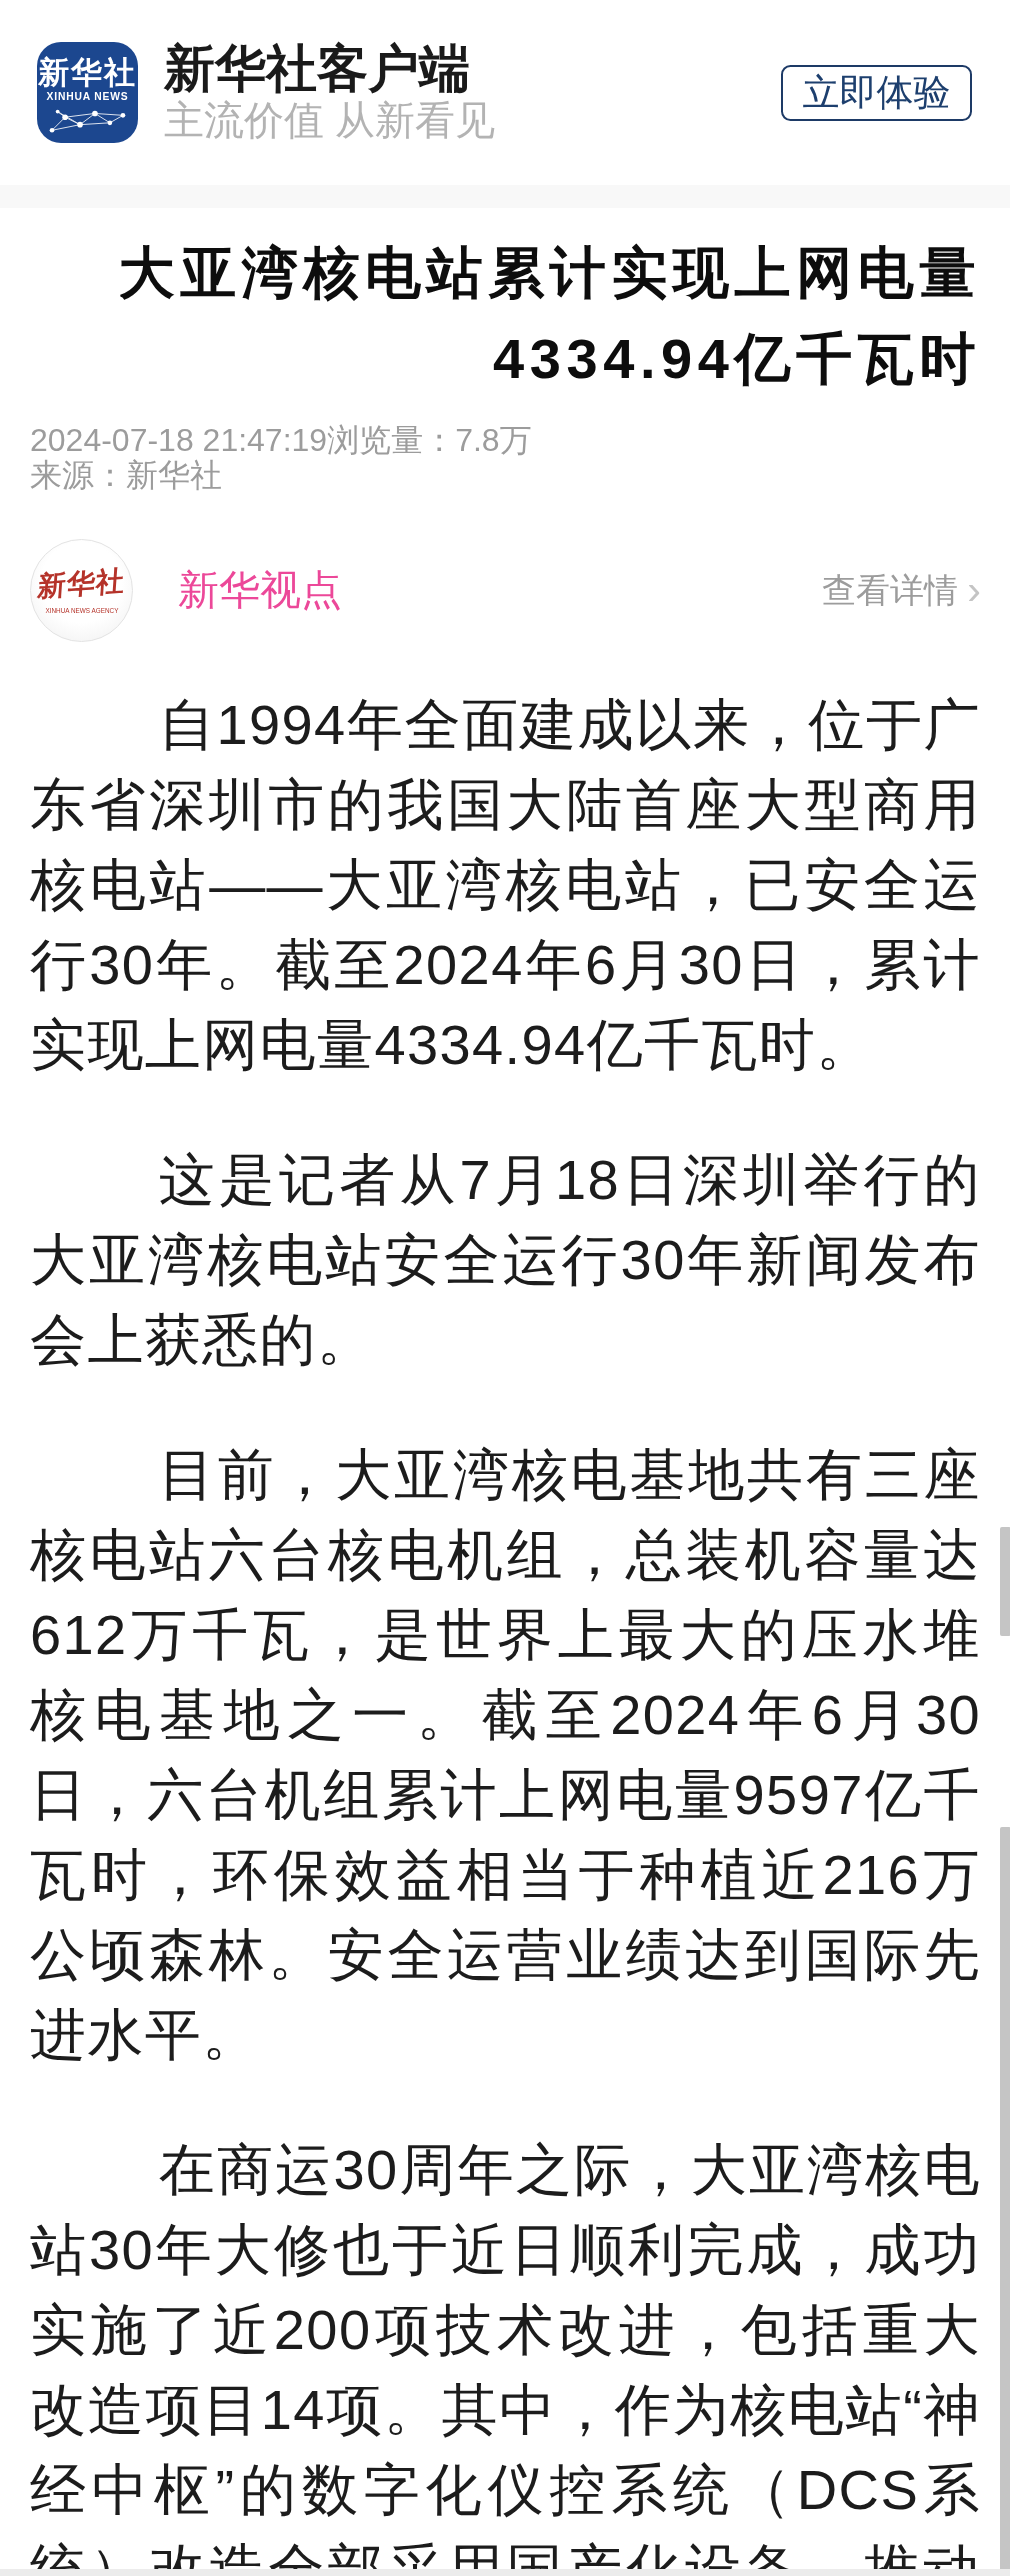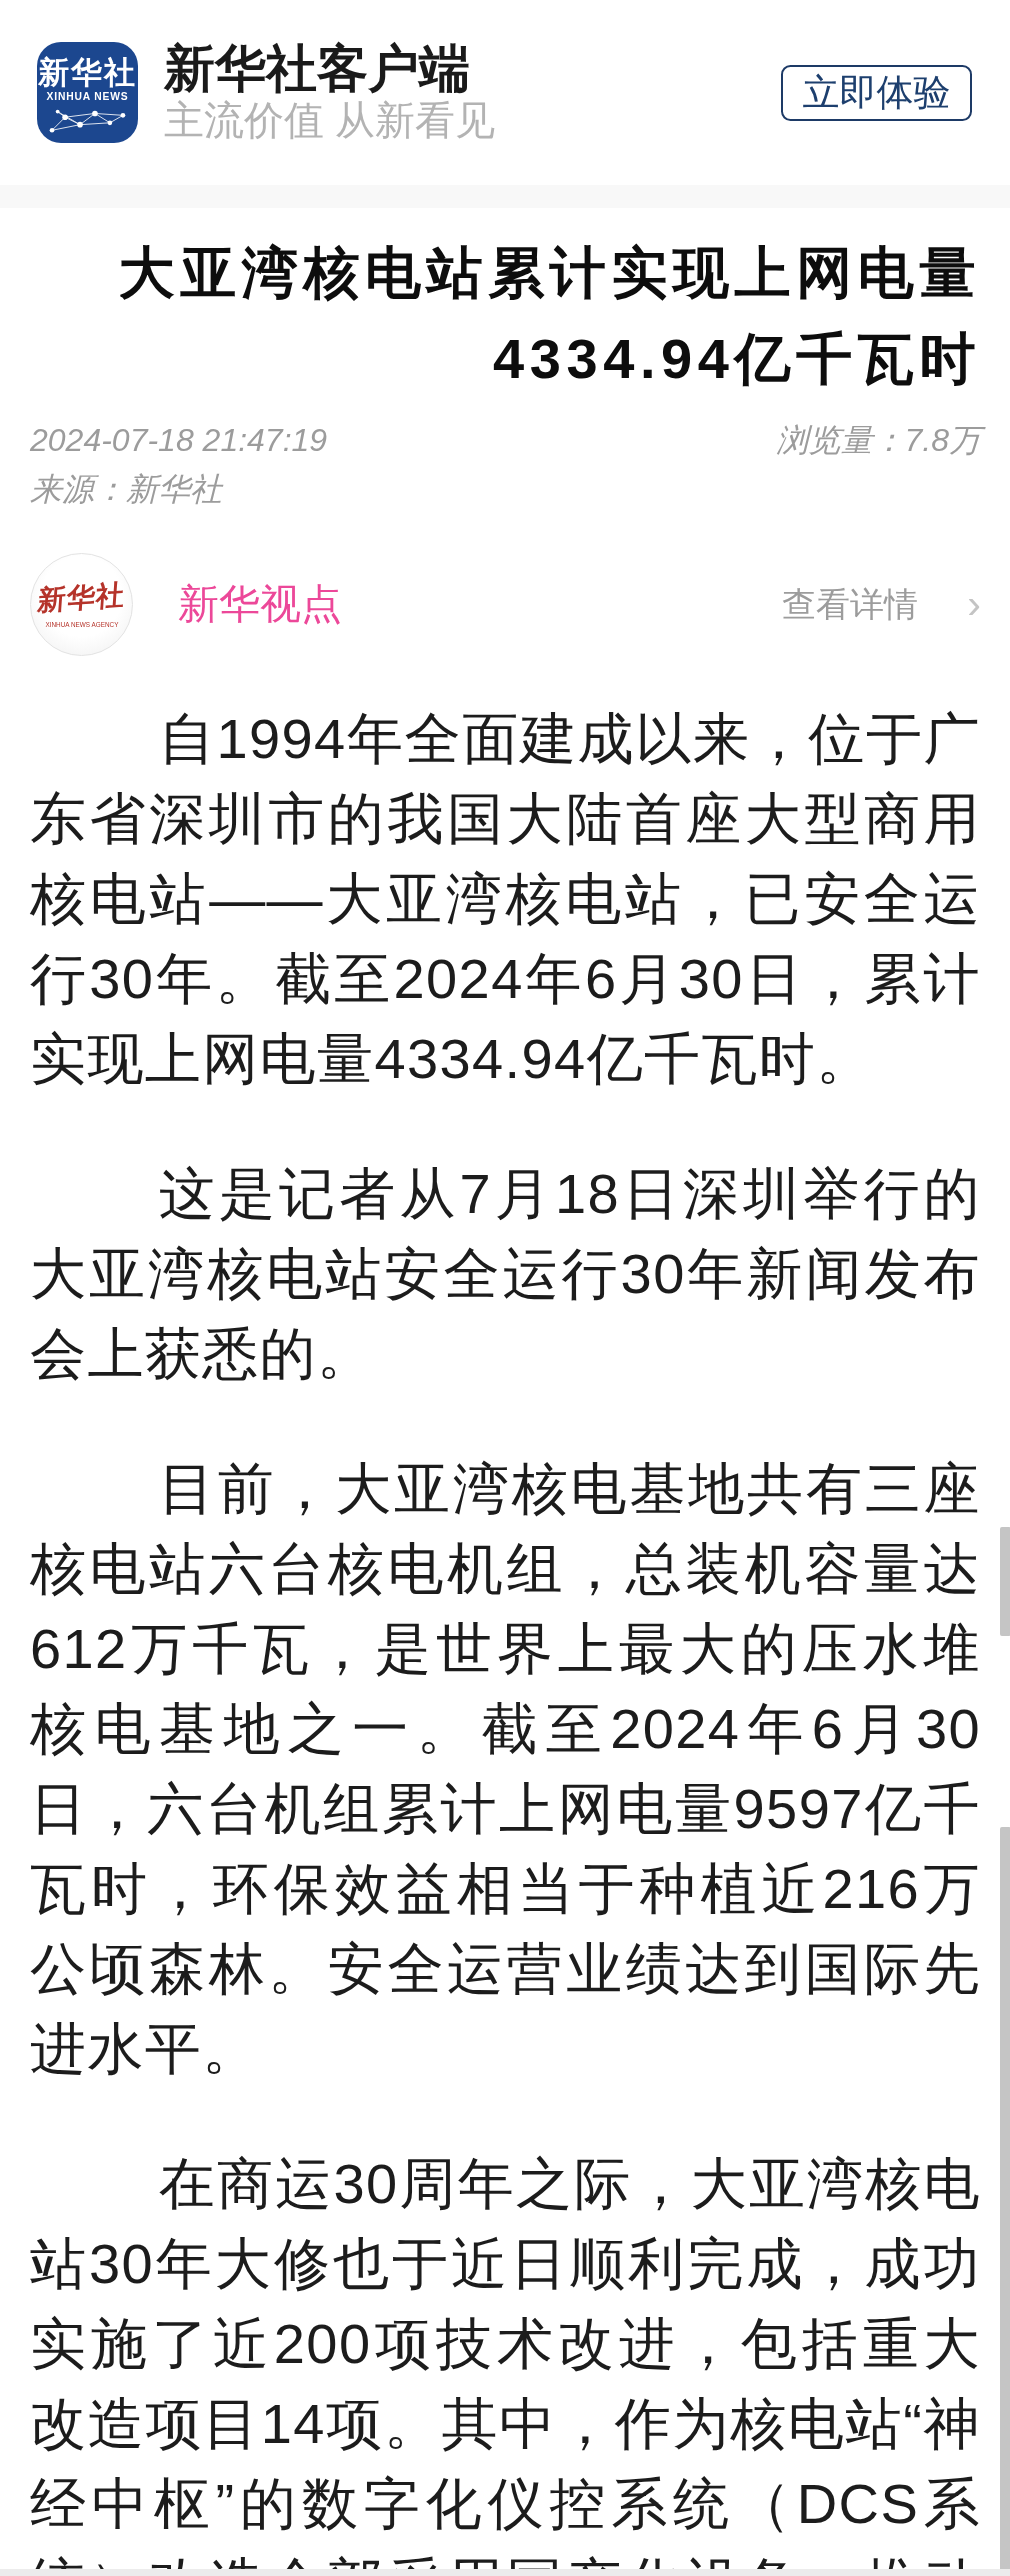--- a/index.html
+++ b/index.html
@@ -19,33 +19,33 @@
   .cta-button { flex:0 0 auto; width:191px; height:56px; border:2.8px solid #1d3a66; border-radius:9.4px;
     background:#ffffff; color:#1d3f6e; font-size:37px; display:flex; align-items:center; justify-content:center;
     font-family:"Liberation Sans", sans-serif; cursor:pointer; }
 
   .header-band { height:22.5px; background:#f8f8f8; }
 
   
   .content { padding:0 30px; }
   .article-title { margin-top:22.5px; font-size:56px; line-height:86px; font-weight:700; color:#0d0d0d; letter-spacing:5.6px;text-align:right; }
 
-  .meta-row { margin-top:20.6px; display:flex; justify-content:space-between; align-items:baseline;font-style:italic; }
+  .meta-row { margin-top:20.6px; display:flex; align-items:baseline; }
   .meta-text { font-size:32px; color:#9c9c9c; line-height:34px; }
-  .source-row { margin-top:15px; }
+  .source-row { margin-top:1px; }
 
   .byline-row { margin-top:47px; display:flex; align-items:center; }
   .seal-avatar { width:103px; height:103px; border-radius:50%; flex:0 0 auto;
     background:radial-gradient(circle at 50% 42%, #ffffff 52%, #ededed 100%); border:0.9px solid #e3e3e3;
     display:flex; flex-direction:column; align-items:center; justify-content:center; overflow:hidden; }
   .seal-cn { color:#b5332a; font-family:"Liberation Serif", serif; font-weight:700; font-size:28px;
     transform:skewX(-8deg) rotate(-4deg); letter-spacing:0.9px; }
   .seal-en { color:#b5332a; font-size:7.5px; white-space:nowrap; transform:scale(.85); letter-spacing:0; margin-top:3.7px; }
   .byline-name { margin-left:45px; font-size:41px; color:#ec4899; line-height:49px; flex:1 1 auto; }
-  .detail-link { display:flex; align-items:center; color:#9c9c9c; font-size:34px; line-height:41px; cursor:pointer;gap:40px; }
+  .detail-link { display:flex; align-items:center; color:#9c9c9c; font-size:34px; line-height:41px; cursor:pointer; }
   .detail-chevron { color:#c4c4c4; font-size:41px; margin-left:9.4px; line-height:41px; }
 
   .article-body { margin-top:43px; }
   .article-body p { font-size:56px; line-height:80px; color:#1c1c1c; text-align:justify;
     text-indent:2.3em; letter-spacing:1.4px; margin-bottom:55px; }
 
   
   .scroll-thumb { position:absolute; right:0; width:11.2px; background:#c5c5c5; border-radius:1.9px; }
   .scroll-thumb.seg1 { top:1527px; height:109px; }
   .scroll-thumb.seg2 { top:1827px; height:749px; }

